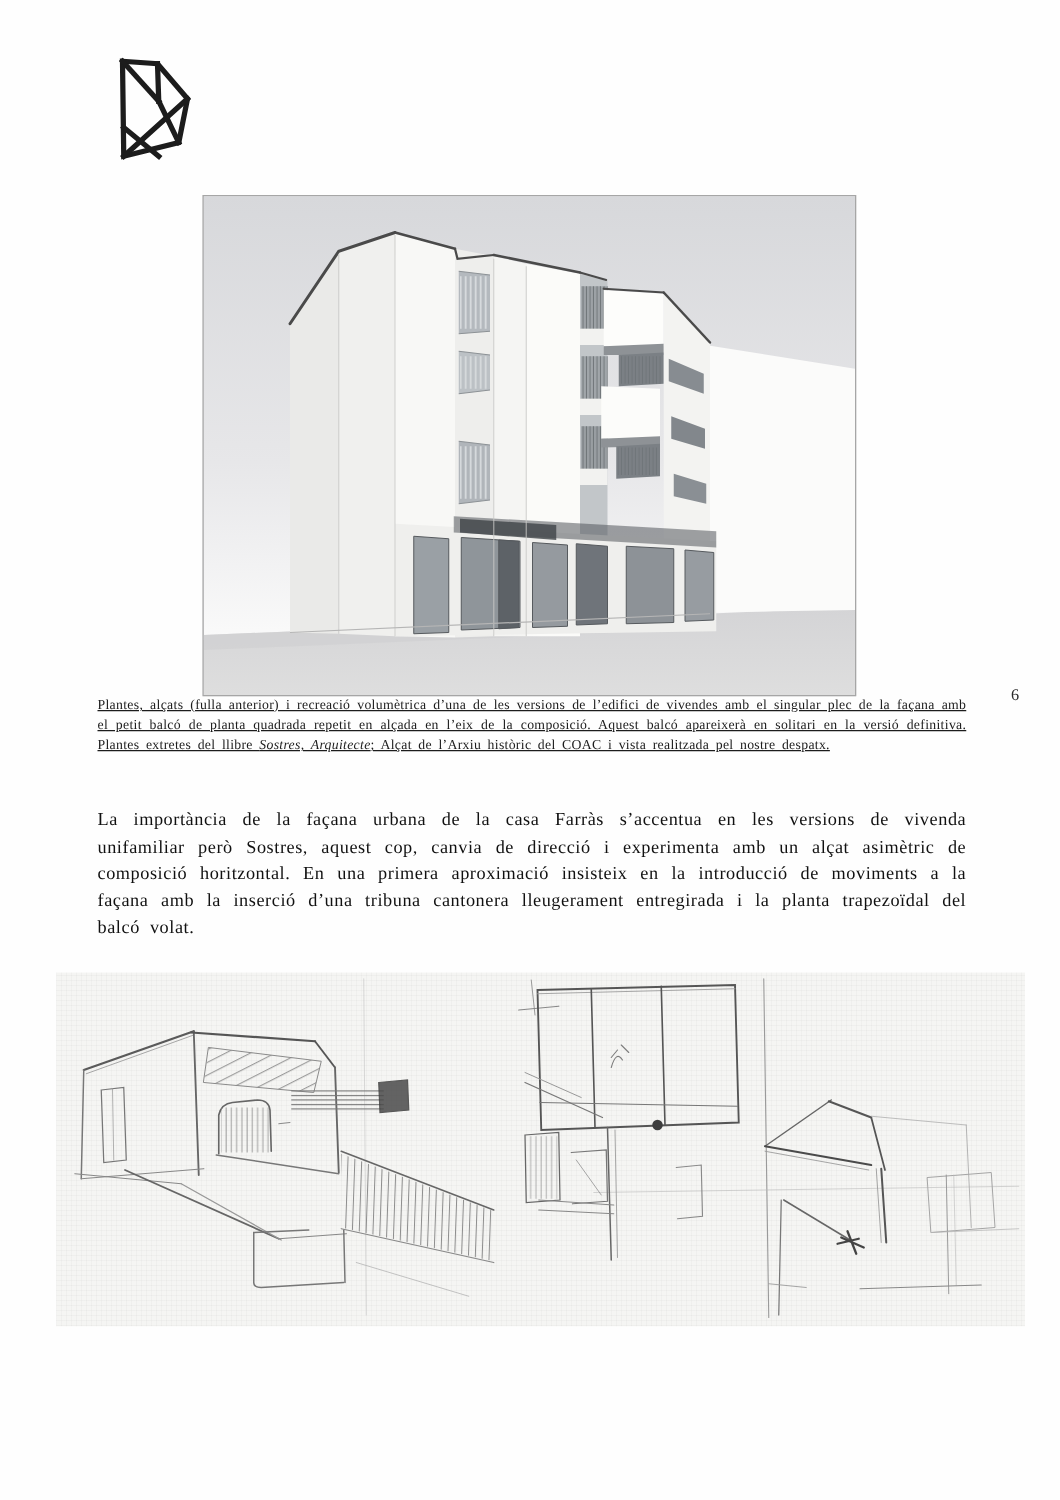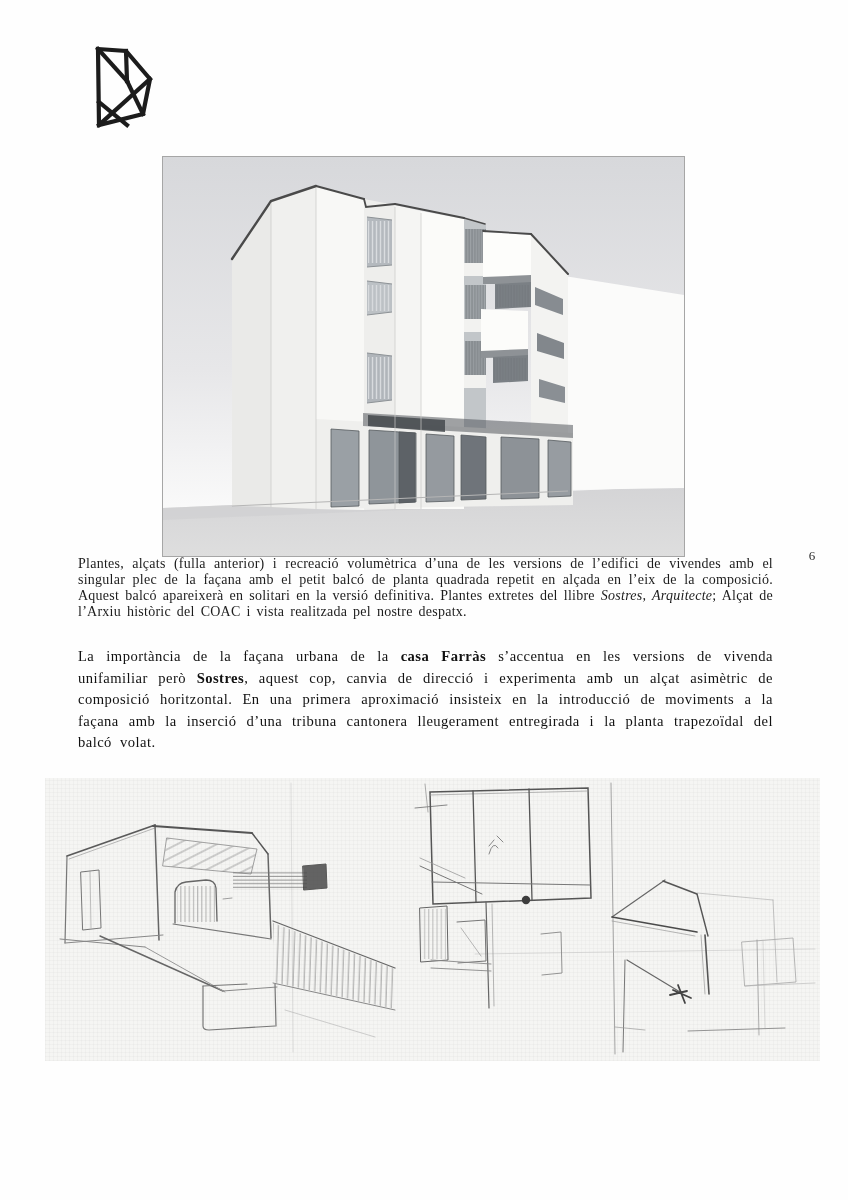--- a/index.html
+++ b/index.html
@@ -15,30 +15,30 @@
     position:absolute;left:162px;top:156px;width:521px;height:399px;
     border:1px solid #a6a6a6;background:#e2e2e4;
   }
   .fig-top svg{display:block;}
   .page-num{
     position:absolute;left:798px;top:548px;width:28px;
     font-size:13px;text-align:center;color:#2a2a2a;
   }
   .caption{
     position:absolute;left:78px;top:556px;width:695px;
-    font-size:14px;line-height:16px;color:#1c1c1c;
-    text-align:justify;word-spacing:2.2px;letter-spacing:0.25px;
+    font-size:11px;line-height:16px;color:#1c1c1c;
+    text-align:justify;word-spacing:2.2px;letter-spacing:0.25px;text-decoration:underline;
   }
   .caption .it{font-style:italic;}
   .bodytext{
     position:absolute;left:78px;top:646px;width:695px;
     font-size:14.6px;line-height:21.5px;color:#111;
     text-align:justify;word-spacing:4px;letter-spacing:0.45px;
   }
-  .bodytext b{font-weight:bold;}
+  .bodytext b{font-weight:normal;}
   .fig-sketch{
     position:absolute;left:45px;top:778px;width:775px;height:283px;
     background-color:#f5f5f3;
     background-image:
       repeating-linear-gradient(0deg, rgba(110,110,110,0.045) 0 1px, transparent 1px 4px),
       repeating-linear-gradient(90deg, rgba(110,110,110,0.045) 0 1px, transparent 1px 4px);
   }
   .fig-sketch svg{display:block;}
 </style>
 </head>

